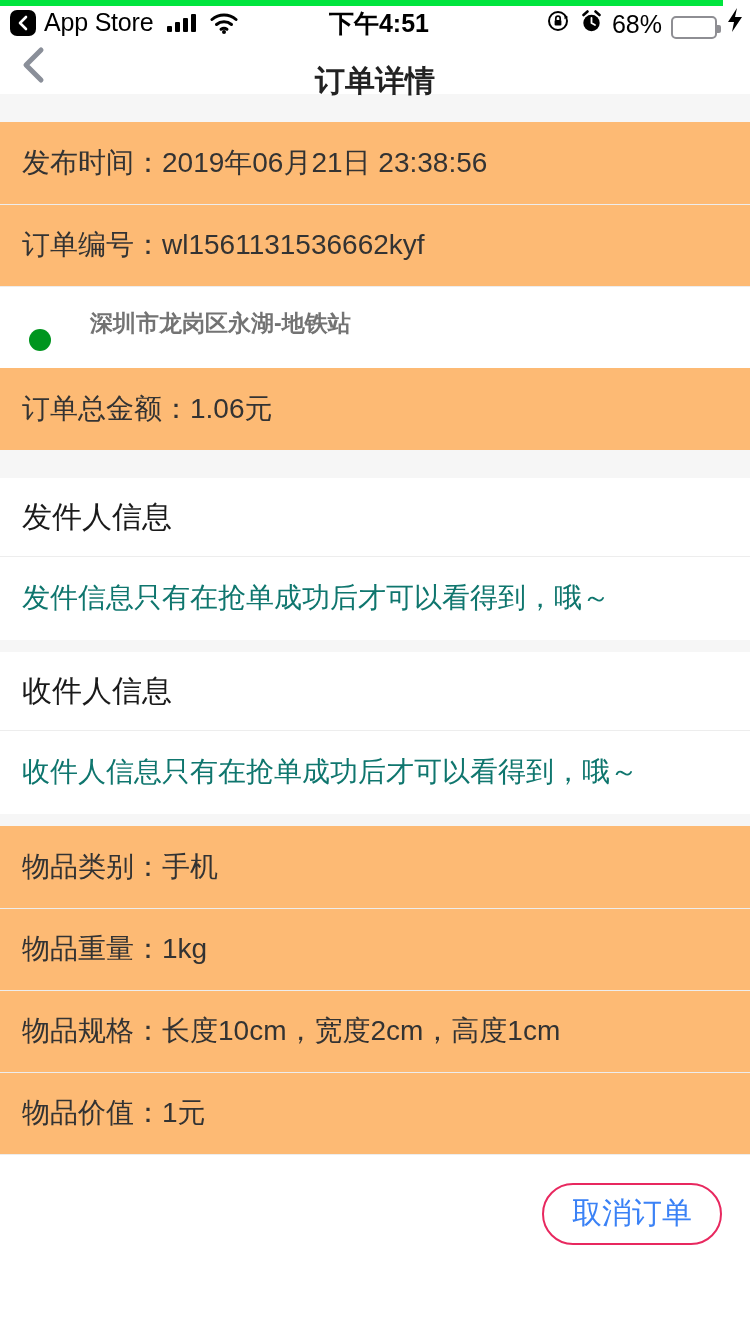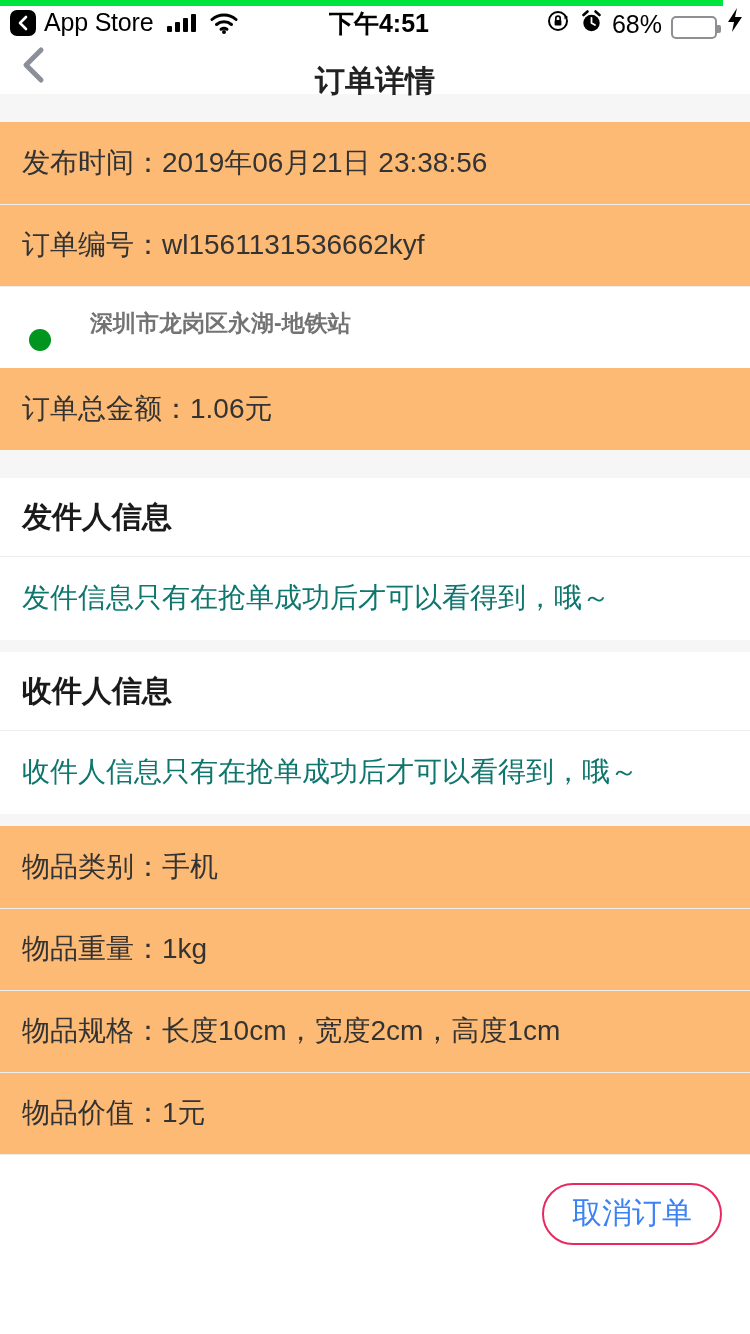--- a/index.html
+++ b/index.html
@@ -209,21 +209,21 @@
   }
 
   
   .sec-head {
     position: relative;
     height: 78px;
     display: flex;
     align-items: center;
     padding: 0 22px;
     font-size: 30px;
-    font-weight: bold;
+    font-weight: normal;
     color: #1a1a1a;
     background: #ffffff;
   }
   .sec-body {
     position: relative;
     height: 84px;
     display: flex;
     align-items: center;
     padding: 0 22px;
     font-size: 28px;

